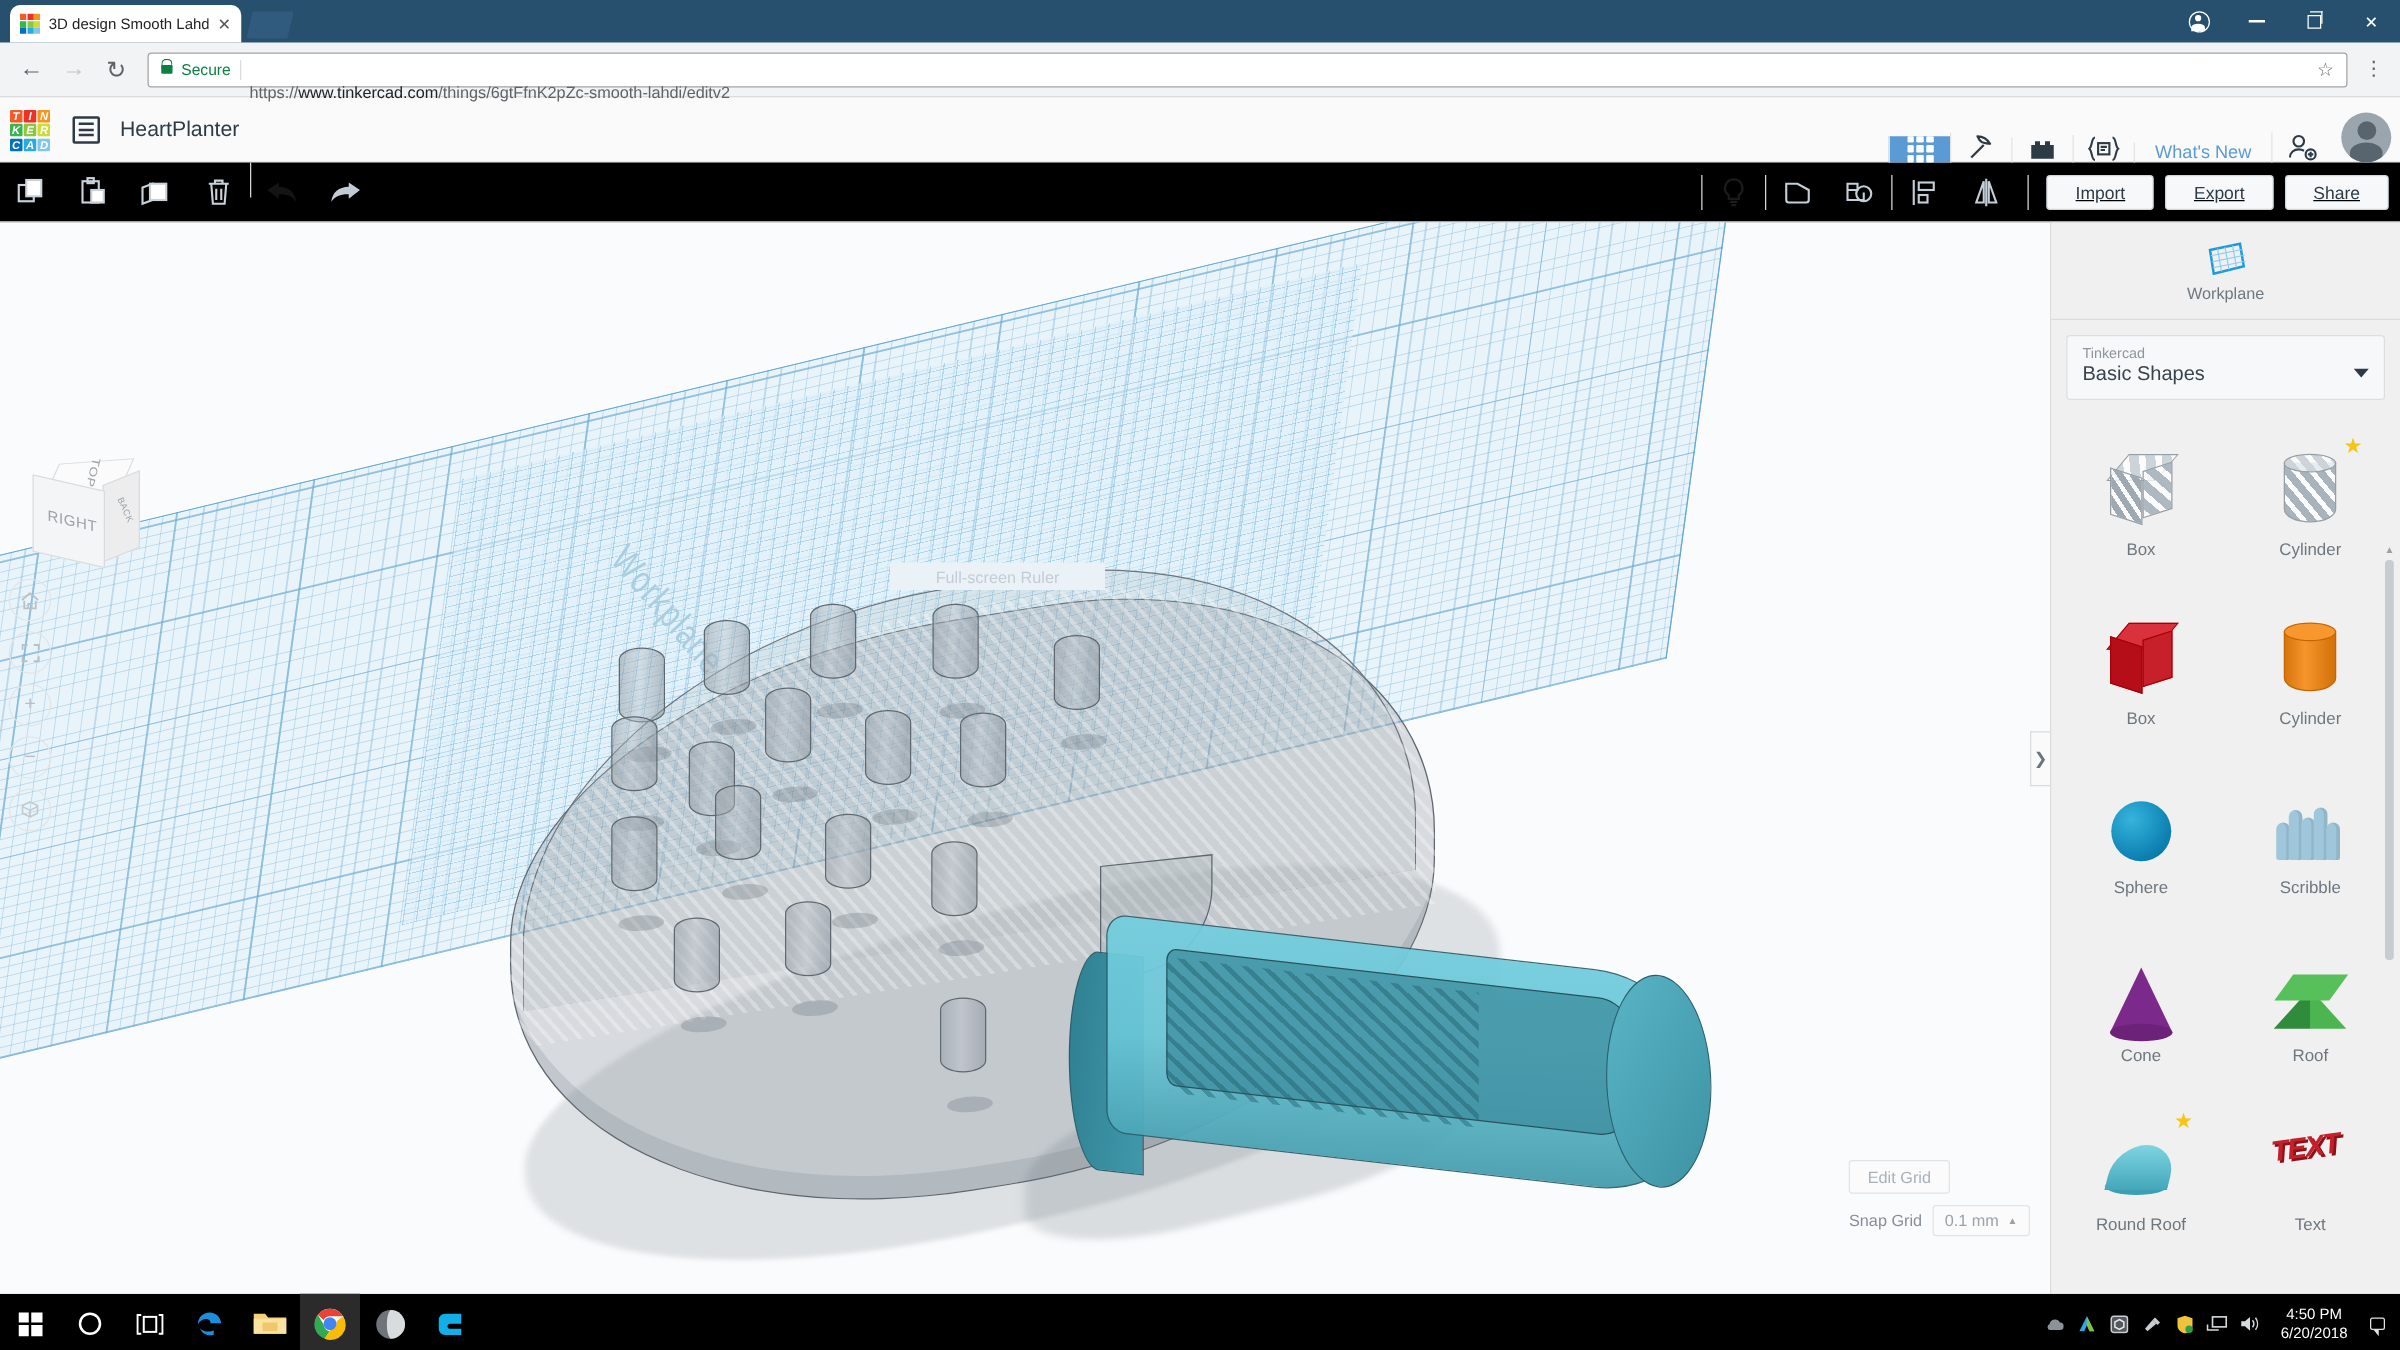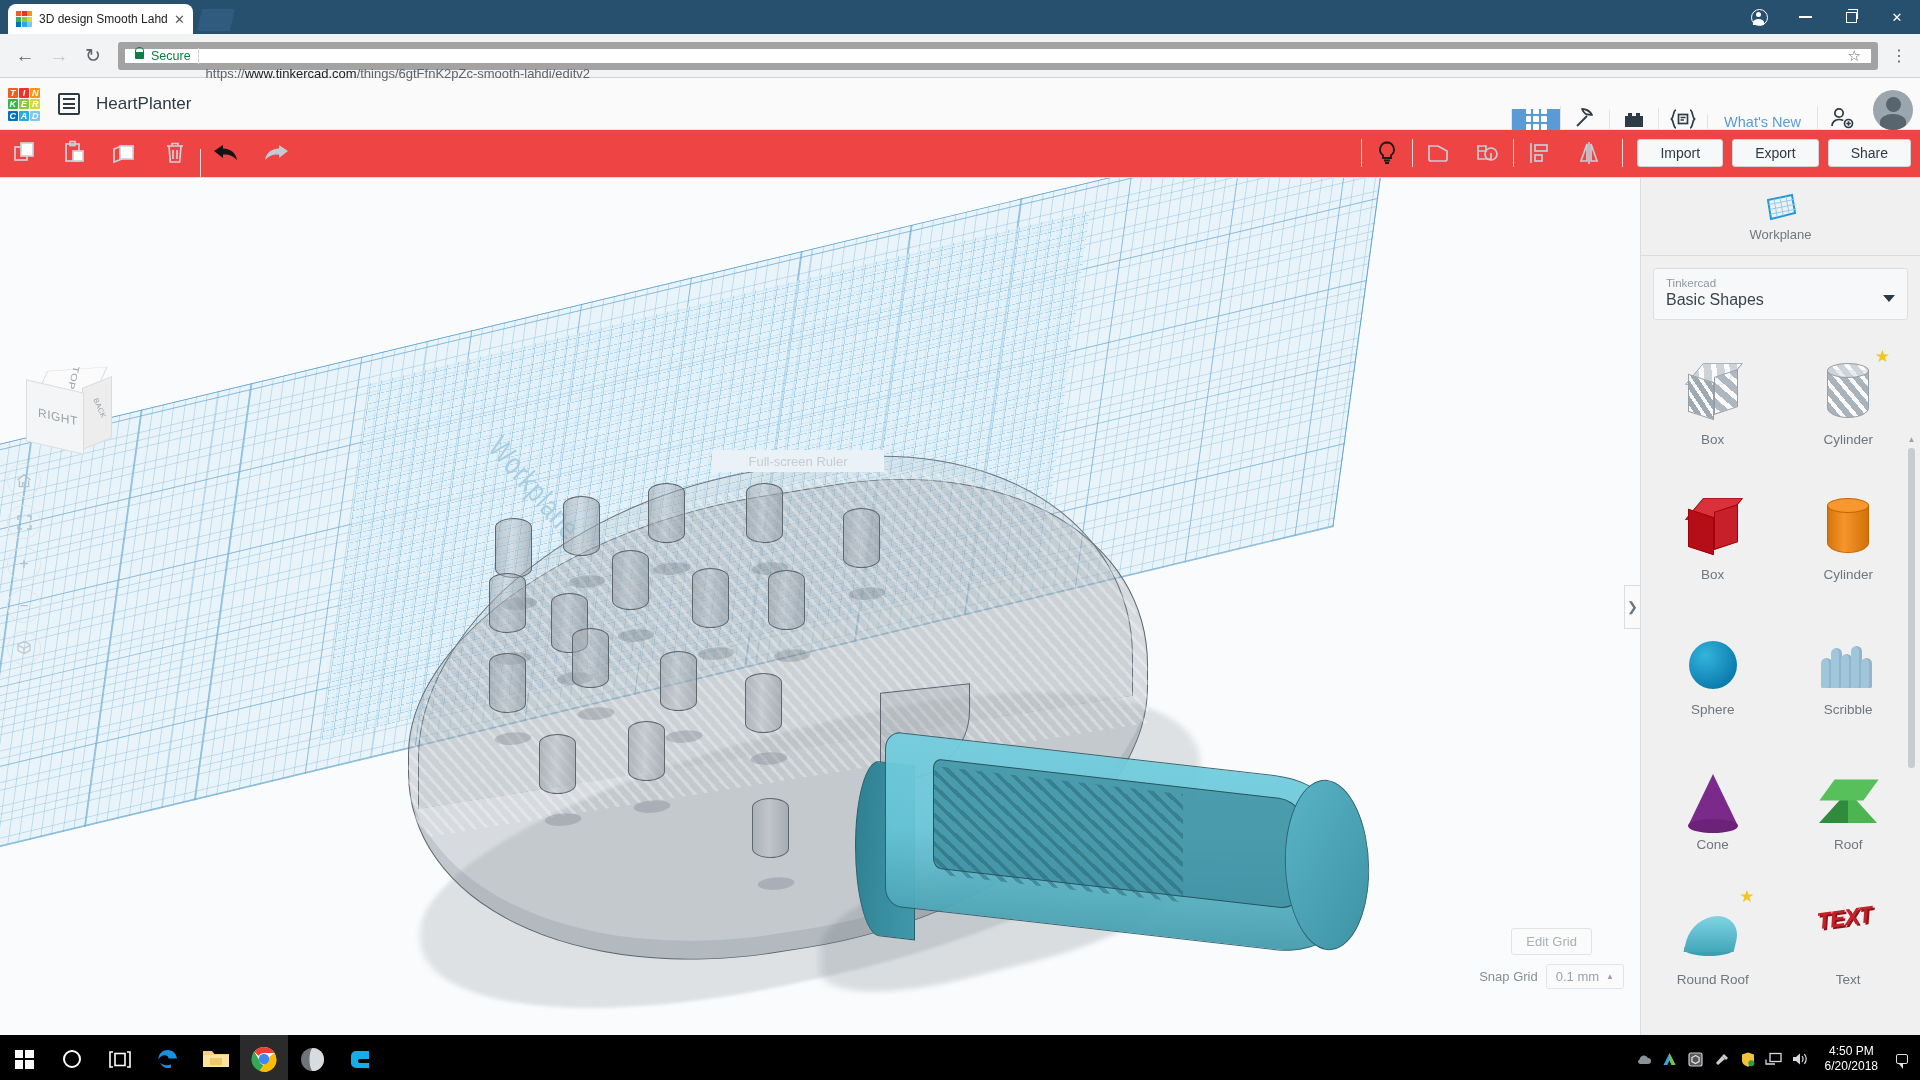--- a/index.html
+++ b/index.html
@@ -47,21 +47,21 @@
     border-bottom:none;border-left:none;left:1px;top:-4px;}
 
   .chrome-omnibar{
     height:44px; background:#f1f3f4; display:flex; align-items:center; padding:0 10px; gap:4px;
     border-bottom:1px solid #d4d4d4;
   }
   .nav-btn{ width:30px;height:30px;display:flex;align-items:center;justify-content:center;
     font-size:19px;color:#5f6368; }
   .nav-btn.dim{ color:#c4c6c8; }
   .urlbox{
-    flex:1; height:28px; background:#fff; border:7px solid #a3a3a3; border-radius:3px;
+    flex:1; height:28px; background:#fff; border:1px solid #a3a3a3; border-radius:3px;
     display:flex; align-items:center; padding:0 10px; gap:7px; margin:0 6px;
   }
   .lock{ width:9px;height:7px;background:#0b8043;border-radius:1px;position:relative;flex:none;}
   .lock:before{content:"";position:absolute;width:7px;height:7px;border:1.6px solid #0b8043;
     border-radius:50% 50% 0 0;border-bottom:none;left:.4px;top:-5px;}
   .secure-txt{ font-size:12.5px;color:#0b8043; }
   .url-sep{ width:1px;height:16px;background:#dadce0; }
   .url-txt{ font-size:13px;color:#5f6368; white-space:nowrap;margin-top:36px; }
   .url-txt b{ color:#202124; font-weight:400; }
   .star{ font-size:15px;color:#5f6368; }
@@ -88,22 +88,22 @@
   .whatsnew{ display:flex;align-items:center;padding:0 16px;border-left:1px solid #e3e3e3;
     font-size:14.5px;color:#5b9bd5; }
   .avatar{ width:40px;height:40px;border-radius:50%;background:#9aa5ad;margin:0 7px;
     overflow:hidden;position:relative;flex:none;}
   .avatar:before{content:"";position:absolute;width:15px;height:15px;border-radius:50%;
     background:#58646e;left:12.5px;top:7px;}
   .avatar:after{content:"";position:absolute;width:26px;height:16px;border-radius:50% 50% 0 0;
     background:#58646e;left:7px;top:24px;}
 
   
-  .tc-toolbar{ height:48px;background:#ef4444;border-bottom:1px solid #dcdcdc;
-    display:flex;align-items:flex-end; }
+  .tc-toolbar{ height:48px;background:#000000;border-bottom:1px solid #dcdcdc;
+    display:flex;align-items:flex-start;text-decoration:underline; }
   .tb-ico{ width:50px;height:48px;display:flex;align-items:center;justify-content:center; }
   .tb-sep{ width:1px;height:28px;background:#d6d6d6; }
   .tb-right{ margin-left:auto;display:flex;align-items:center;height:48px; }
   .tb-btn{ height:28px;padding:0 22px;border:1px solid #cfd6dc;background:#f7f8f9;
     border-radius:3px;font-size:14px;color:#2d3b47;display:flex;align-items:center;
     margin-right:9px;}
 
   
   .main{ display:flex; height:857px; }
   .viewport{ flex:1; position:relative; overflow:hidden; background:#fafbfc; }
@@ -236,21 +236,21 @@
   .vc-left{ position:absolute;left:6px;top:26px;width:58px;height:62px;background:#f4f5f6;
     border:1px solid #d9dcde; transform:skewY(13deg);}
   .vc-right{ position:absolute;left:62px;top:22px;width:30px;height:62px;background:#ededee;
     border:1px solid #d9dcde; transform:skewY(-22deg);}
   .vc-lbl{ position:absolute;font-size:11px;color:#9aa2a8;letter-spacing:.5px;}
   .navbtn{
     position:absolute; left:7px; width:34px;height:34px;border:1px solid #e1e4e6;
     border-radius:50%; display:flex;align-items:center;justify-content:center;
     color:#b9c0c6; font-size:16px; background:transparent;
   }
-  .grid-ctl{ position:absolute; right:16px; bottom:46px; text-align:center; }
+  .grid-ctl{ position:absolute; right:16px; bottom:46px; text-align:left; }
   .edit-grid{ display:inline-block; padding:5px 14px;border:1px solid #e0e4e7;border-radius:3px;
     font-size:13px;color:#a8b0b8; background:#fbfbfc;}
   .snap-row{ display:flex;align-items:center;justify-content:flex-end;gap:8px;margin-top:9px;}
   .snap-lbl{ font-size:13px;color:#868f98; }
   .snap-val{ padding:4px 9px;border:1px solid #e0e4e7;border-radius:3px;font-size:13px;
     color:#9aa2aa;background:#fbfbfc;display:flex;align-items:center;gap:7px;}
 
   .panel-toggle{
     position:absolute; right:0; top:50%; transform:translateY(-50%);
     width:16px;height:44px;background:#fafafa;border:1px solid #dcdcdc;border-right:none;

